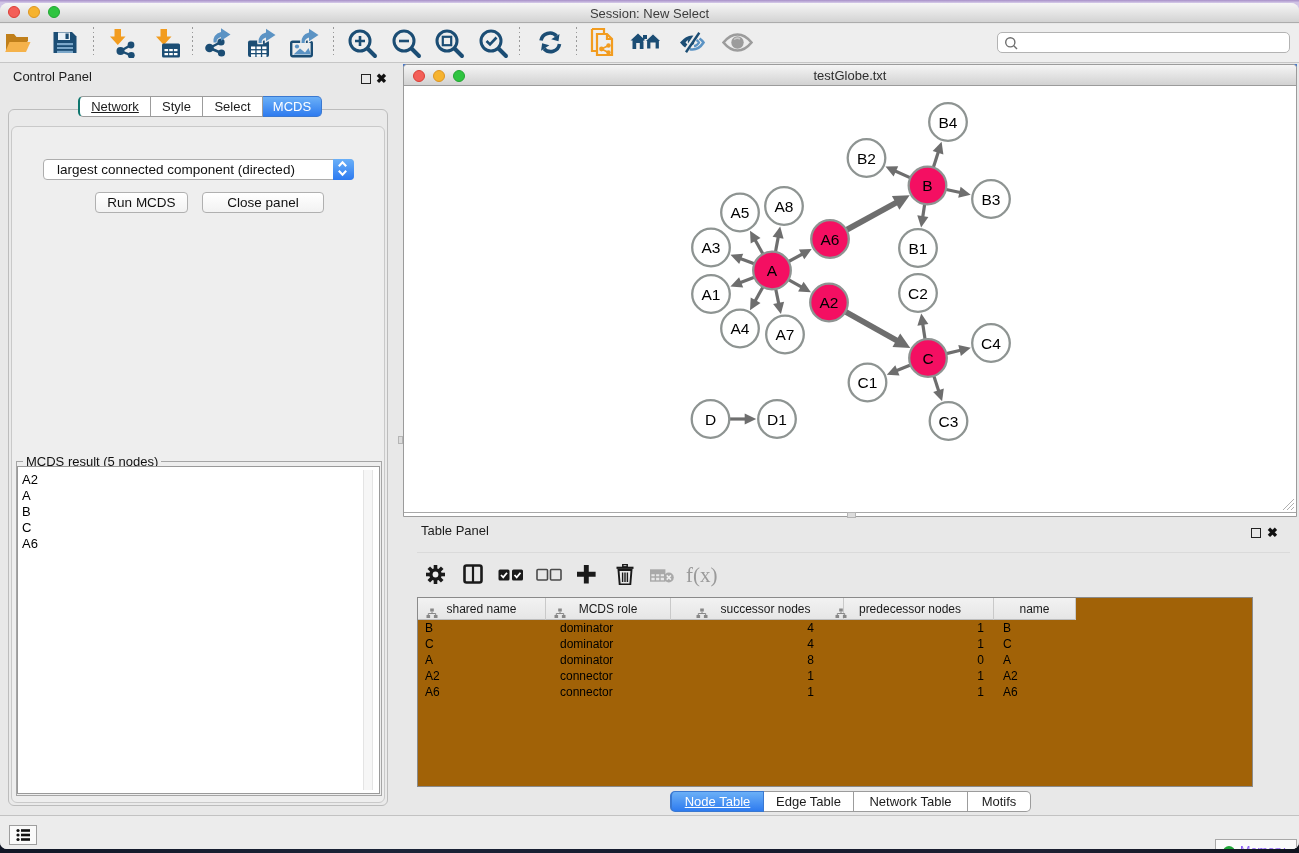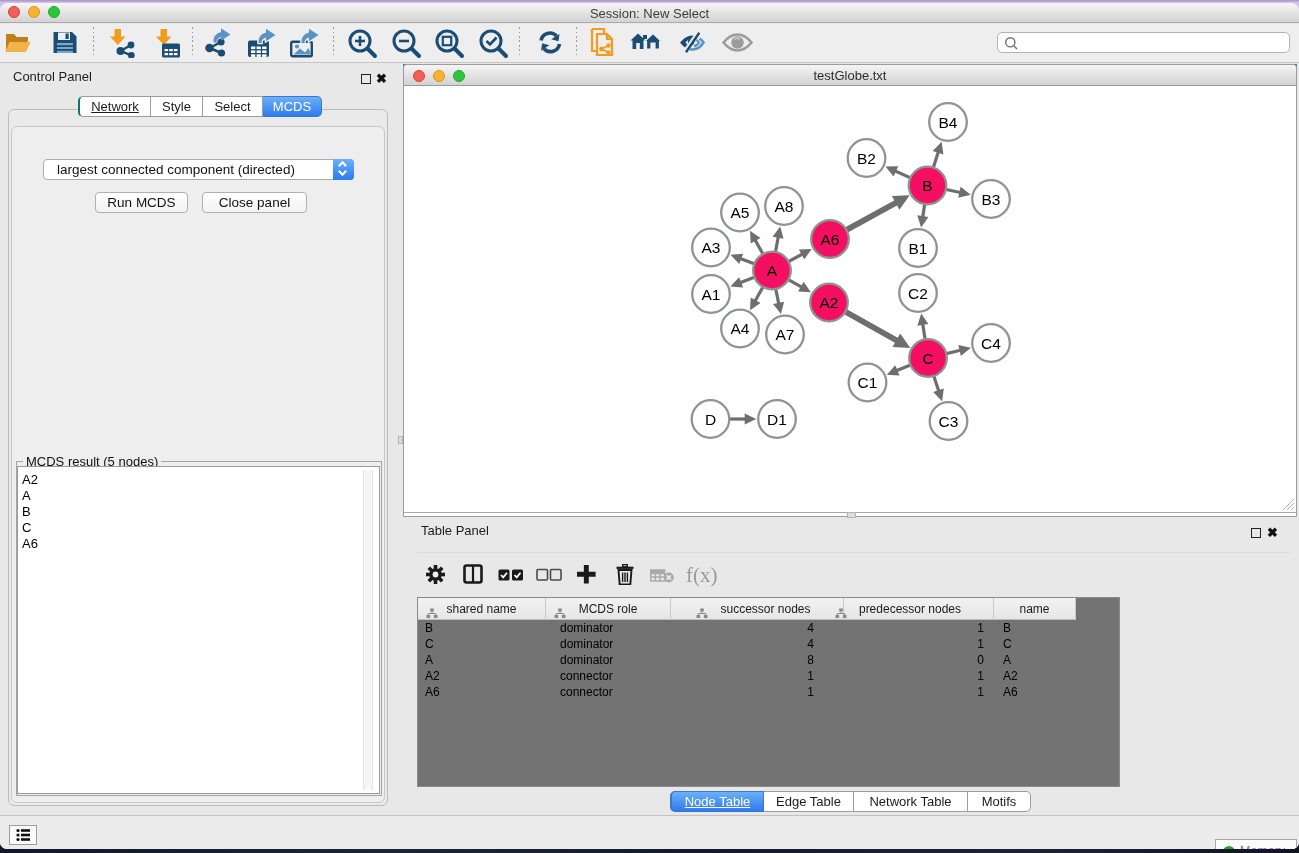--- a/index.html
+++ b/index.html
@@ -61,22 +61,22 @@
   background:#fff; border:1px solid #9b9b9b; border-radius:4px 4px 0 0; }
 #nw-title { position:absolute; left:0; top:0; width:892px; height:21px;
   background:linear-gradient(#f5f5f5,#d2d2d2); border-bottom:1px solid #9b9b9b;
   border-radius:4px 4px 0 0; }
 #nw-title .t { position:absolute; top:3px; width:100%; text-align:center; font-size:13px; color:#2e2e2e; }
 #nw-canvas { position:absolute; left:0; top:22px; width:892px; height:426px;
   background:#fff; border-bottom:1px solid #a8a8a8; }
 .corner-blue { position:absolute; width:5px; height:5px; background:#4a79c9; z-index:-1; }
 
 #tp-toolbar-line { position:absolute; left:417px; top:549px; width:873px; height:1px; background:#dadada; }
-#table-wrap { position:absolute; left:417px; top:594px; width:703px; height:190px;
-  background:#737373; border:1px solid #8a8a8a; }
+#table-wrap { position:absolute; left:417px; top:594px; width:836px; height:190px;
+  background:#a16207; border:1px solid #8a8a8a; }
 #thead { position:absolute; left:0; top:0; width:658px; height:22px;
   background:linear-gradient(#f2f2f2,#e6e6e6); border-bottom:1px solid #bdbdbd; }
 .hcell { position:absolute; top:0; height:22px; border-right:1px solid #c9c9c9;
   font-size:12px; color:#1a1a1a; text-align:center; line-height:22px; }
 .trow { position:absolute; font-size:12px; color:#000; }
 .bt-tabs { position:absolute; top:788px; display:flex; height:21px; }
 
 #statusbar { position:absolute; left:0; top:812px; width:1299px; height:34px;
   background:#ececec; border-top:1px solid #c2c2c2; }
 #listbtn { position:absolute; left:9px; top:9px; width:28px; height:20px;
@@ -246,21 +246,21 @@
   <div id="combo">
     <div class="txt">largest connected component (directed)</div>
     <div class="spin">
       <svg width="19" height="19" viewBox="0 0 19 19" style="position:absolute;left:0;top:0;">
         <path d="M5.8 7.3 L9.5 3.4 L13.2 7.3" fill="none" stroke="#fff" stroke-width="2.1"></path>
         <path d="M5.8 11.7 L9.5 15.6 L13.2 11.7" fill="none" stroke="#fff" stroke-width="2.1"></path>
       </svg>
     </div>
   </div>
   <div class="btn" style="left:95px; top:189px; width:93px;">Run MCDS</div>
-  <div class="btn" style="left:202px; top:189px; width:105px;">Close panel</div>
+  <div class="btn" style="left:202px; top:189px; width:122px;">Close panel</div>
   <div id="mcds-box">
       <div class="lbl">MCDS result (5 nodes)</div>
     </div>
   <div id="mcds-list">
     <div class="items">A2<br>A<br>B<br>C<br>A6</div>
     <div id="mcds-scroll"></div>
   </div>
 
   <div class="corner-blue" style="left:403px; top:61px;"></div>
   <div class="corner-blue" style="left:1292px; top:61px;"></div>

